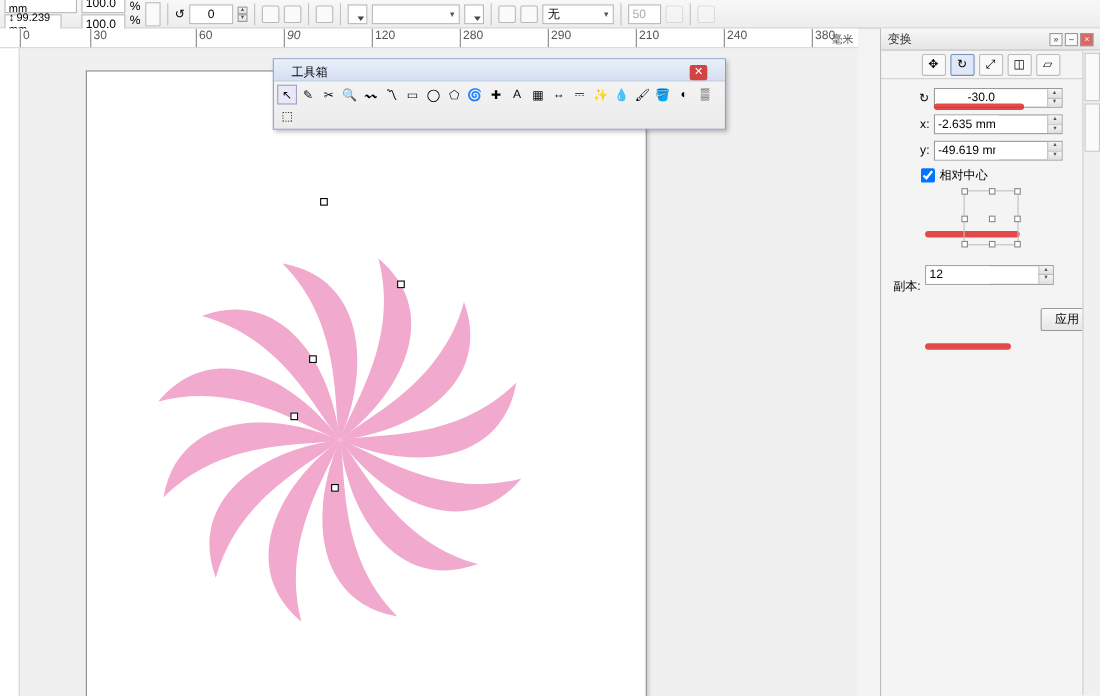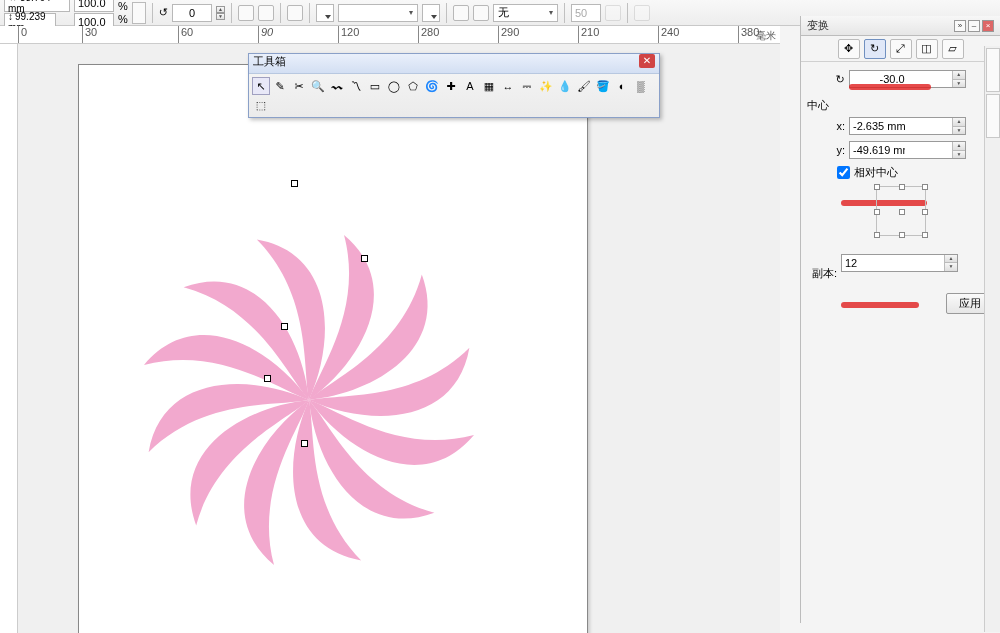--- a/index.html
+++ b/index.html
@@ -30,27 +30,27 @@
 .canvas-area { position:absolute; top:44px; left:18px; right:220px; bottom:0; background:#f0f0f0; overflow:hidden; }
 .page { position:absolute; left:60px; top:20px; width:510px; height:700px; background:#fff; border:1px solid #888; box-shadow:2px 2px 3px rgba(0,0,0,0.15); }
 
 .flower { position:absolute; left:35px; top:60px; }
 svg.flower-svg { overflow:visible; }
 .petal { fill:#f2a9ce; }
 
 .sel-handle { position:absolute; width:7px; height:7px; background:#fff; border:1px solid #000; }
 
 .toolbox { position:absolute; top:53px; left:248px; width:412px; background:linear-gradient(#f7f7f7,#ebebeb); border:1px solid #8aa0c8; box-shadow:2px 2px 4px rgba(0,0,0,0.25); }
-.toolbox-title { height:20px; background:linear-gradient(#eaf0fb,#d3dff3); border-bottom:1px solid #b8c8e0; display:flex; align-items:flex-start; padding:0 4px; font-size:11px; }
+.toolbox-title { height:20px; background:linear-gradient(#eaf0fb,#d3dff3); border-bottom:1px solid #b8c8e0; display:flex; align-items:flex-end; padding:0 16px; font-size:11px; }
 .toolbox-close { margin-left:auto; width:16px; height:14px; background:#d04444; color:#fff; text-align:center; line-height:13px; border-radius:2px; font-size:10px; cursor:pointer; }
 .toolbox-body { padding:3px; display:flex; gap:1px; flex-wrap:wrap; }
 .tool-btn { width:18px; height:18px; border:1px solid transparent; display:flex; align-items:center; justify-content:center; cursor:pointer; }
 .tool-btn.active { border:1px solid #a0a0c0; background:#e8e8f8; }
 
-.right-panel { position:absolute; top:16px; right:0; width:200px; height:607px; background:#f4f4f4; border-left:1px solid #bcbcbc; }
+.right-panel { position:absolute; top:26px; right:0; width:200px; height:607px; background:#f4f4f4; border-left:1px solid #bcbcbc; }
 .panel-header { height:20px; background:linear-gradient(#f7f7f7,#e6e6e6); border-bottom:1px solid #bcbcbc; display:flex; align-items:center; padding:0 6px; font-size:11px; color:#333; }
 .panel-header .wbtns { margin-left:auto; display:flex; gap:2px; }
 .panel-header .wbtn { width:12px; height:12px; border:1px solid #999; background:#fafafa; font-size:8px; line-height:10px; text-align:center; }
 .tabrow { height:26px; display:flex; align-items:center; justify-content:center; gap:4px; border-bottom:1px solid #d0d0d0; }
 .tabbtn { width:22px; height:20px; border:1px solid #bbb; background:#fafafa; border-radius:2px; display:flex; align-items:center; justify-content:center; cursor:pointer; }
 .tabbtn.active { background:#e0e8f8; border-color:#7090c0; }
 
 .panel-body { padding:8px 6px; }
 .row { display:flex; align-items:center; gap:4px; margin-bottom:6px; }
 .row label { min-width:18px; text-align:right; }
@@ -236,23 +236,20 @@
       <div class="spin-field">
         <input value="-30.0" style="">
         <div class="spin-btns">
             <div>▲</div>
             <div>▼</div>
           </div>
       </div>
     </div>
     <div class="redmark" style="left:48px;top:22px;width:82px;"></div>
 
-    <div style="margin-top:10px;">
-      <span>中心</span>
-    </div>
     <div class="row" style="margin-left:20px;margin-top:4px;">
       <label>x:</label>
       <div class="spin-field">
         <input value="-2.635 mm" style="">
         <div class="spin-btns">
             <div>▲</div>
             <div>▼</div>
           </div>
       </div>
     </div>

